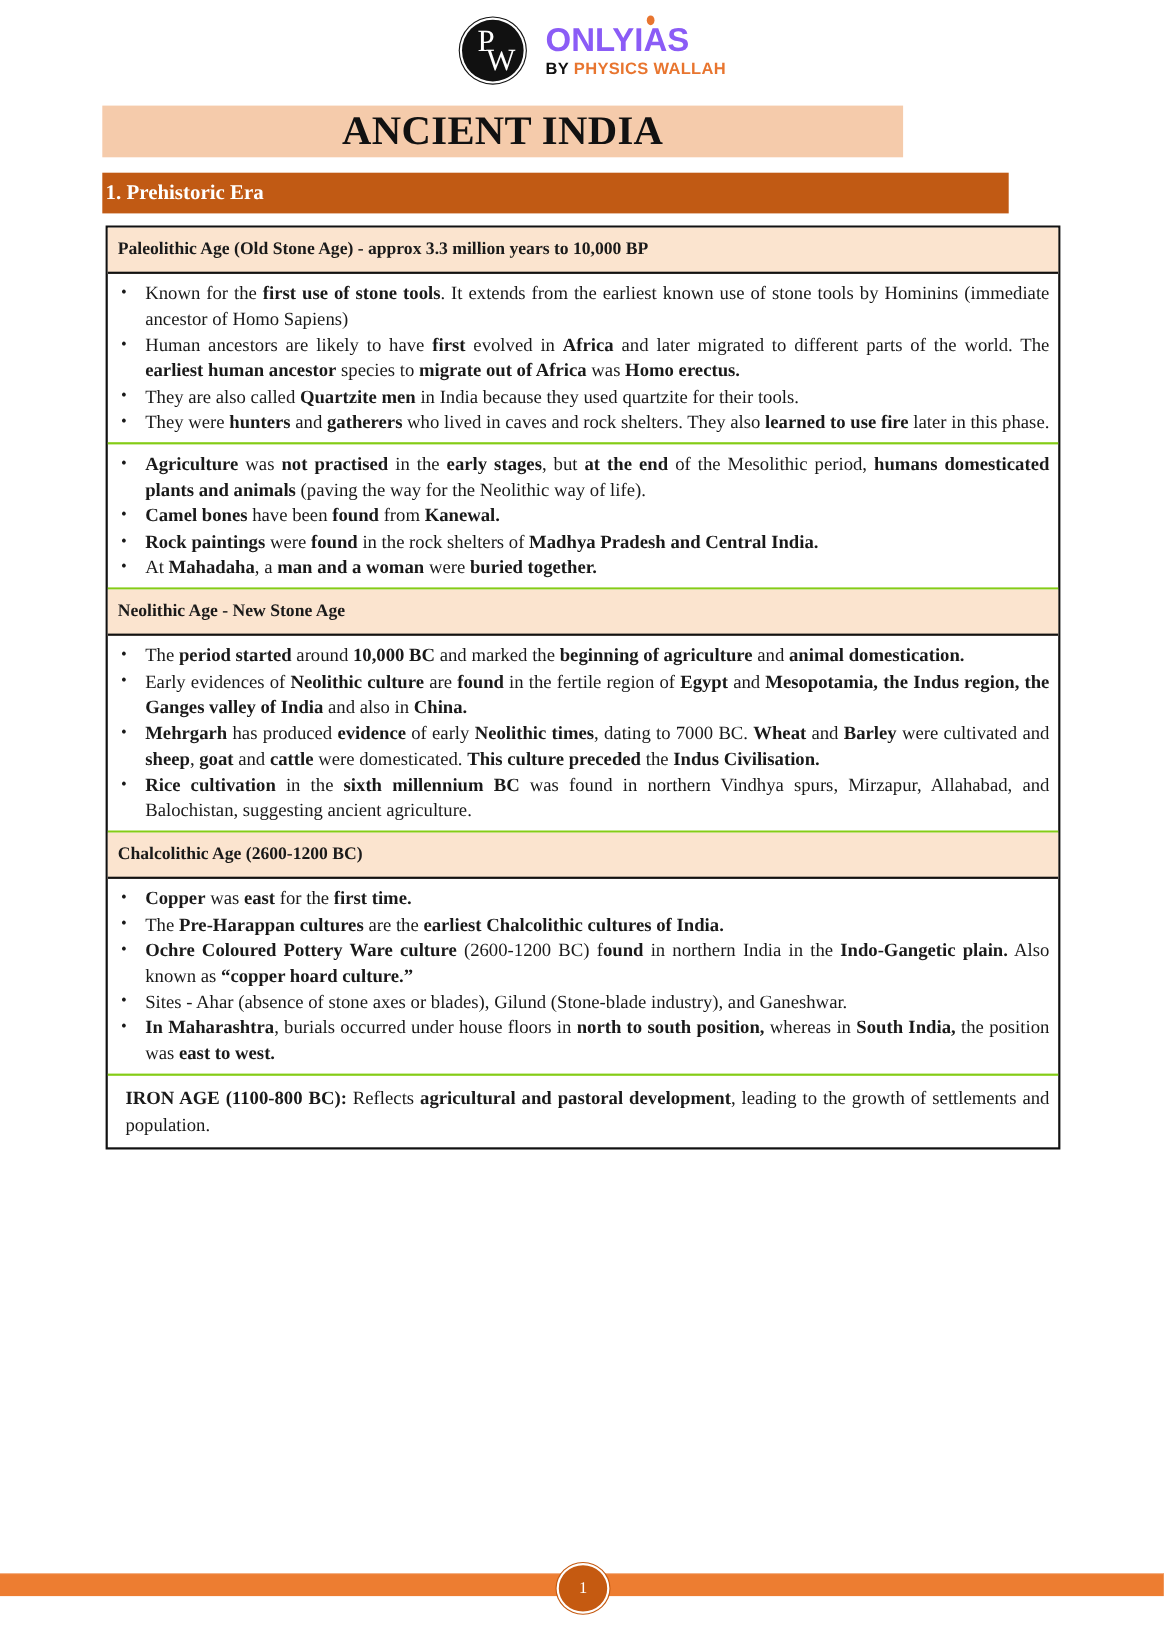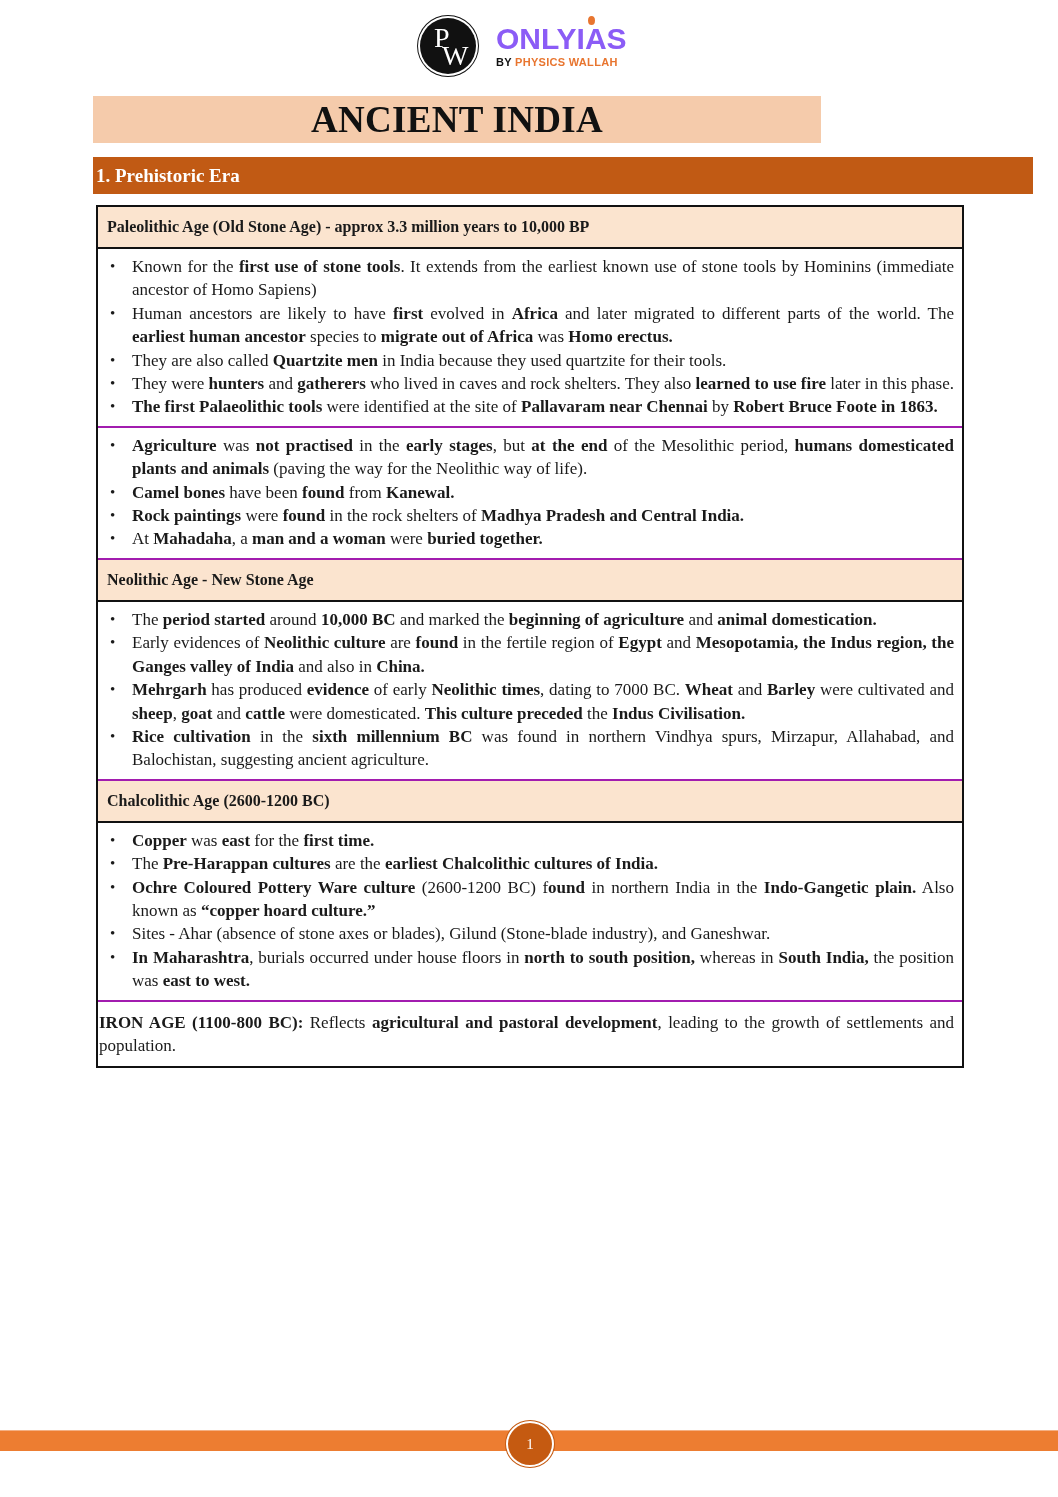--- a/index.html
+++ b/index.html
@@ -7,35 +7,35 @@
          font-family: "DejaVu Serif", "Liberation Serif", serif; color: #1a1a1a; }
 
   .logo { position: absolute; left: 420px; top: 16px; height: 60px; display: flex; align-items: center; }
   .pw-circle { width: 56px; height: 56px; border-radius: 50%; background: #111; position: relative;
                box-shadow: 0 0 0 2px #fff, 0 0 0 3px #111; }
   .pw-circle .p { position: absolute; left: 14px; top: 4px; color: #fff; font-family: "Liberation Serif", serif; font-size: 28px; }
   .pw-circle .w { position: absolute; left: 22px; top: 22px; color: #fff; font-family: "Liberation Serif", serif; font-size: 28px; }
   .brand { margin-left: 20px; display: flex; flex-direction: column; }
   .brand .name { font-family: "Liberation Sans", sans-serif; font-weight: 900; font-size: 30px; letter-spacing: 0px; color: #8b5cf6; line-height: 30px; position: relative; }
   .brand .name .dot { position: absolute; left: 92px; top: -8px; width: 7px; height: 9px; border-radius: 50%; background: #e8752f; }
-  .brand .sub { font-family: "Liberation Sans", sans-serif; font-weight: 700; font-size: 11px; color: #e8752f; margin-top: 2px; letter-spacing: 0.3px; }
+  .brand .sub { font-family: "Liberation Sans", sans-serif; font-weight: 700; font-size: 15px; color: #e8752f; margin-top: 2px; letter-spacing: 0.3px; }
   .brand .sub .by { color: #111; }
 
   .title-bar { position: absolute; left: 93px; top: 96px; width: 728px; height: 47px; background: #f5cbab;
                display: flex; align-items: center; justify-content: center; }
   .title-bar h1 { margin: 0; font-family: "Liberation Serif", serif; font-weight: 700; font-size: 37px; color: #111; letter-spacing: 0.3px; }
 
-  .section-bar { position: absolute; left: 93px; top: 157px; width: 940px; height: 37px; background: #c15a14;
+  .section-bar { position: absolute; left: 93px; top: 157px; width: 824px; height: 37px; background: #c15a14;
                  display: flex; align-items: center; }
   .section-bar span { color: #fff; font-family: "Liberation Serif", serif; font-weight: 700; font-size: 19px; padding-left: 3px; }
 
   .table { position: absolute; left: 96px; top: 205px; width: 868px; border: 2px solid #111; box-sizing: border-box; }
   .hdr { background: #fbe4cf; border-bottom: 2px solid #111; height: 42px; display: flex; align-items: center;
          font-family: "Liberation Serif", serif; font-weight: 700; font-size: 16px; padding-left: 9px; box-sizing: border-box; }
-  .body { padding: 6px 8px 7px 8px; font-family: "Liberation Serif", serif; font-size: 17px; line-height: 23.4px; border-bottom: 2px solid #a21caf; }
+  .body { padding: 6px 8px 7px 8px; font-family: "Liberation Serif", serif; font-size: 17px; line-height: 23.4px; border-bottom: 2px solid #84cc16; }
   .body ul { margin: 0; padding: 0; list-style: none; }
   .body li { position: relative; padding-left: 26px; text-align: justify; }
   .body li::before { content: "\2022"; position: absolute; left: 4px; top: 0; font-size: 15px; }
   .body b { font-weight: 700; }
   .last { border-bottom: none; padding-top: 9px; padding-bottom: 9px; }
 
   .footer-band { position: absolute; left: 0; top: 1430px; width: 1058px; height: 21px; background: #ed7d31; }
   .footer-band::after { content: ""; position: absolute; left: 0; right: 0; top: 0; height: 1px; background: #f4b084; }
   .page-num { position: absolute; left: 506px; top: 1421px; width: 44px; height: 42px; border-radius: 50%;
               background: #c55a11; border: 2px solid #ffffff; box-shadow: 0 0 0 1px #c55a11;
@@ -64,21 +64,20 @@
 </div>
 
 <div class="table" id="ages-table">
     <div class="hdr">Paleolithic Age (Old Stone Age) - approx 3.3 million years to 10,000 BP</div>
     <div class="body">
       <ul>
         <li><span>Known for the </span><b>first use of stone tools</b><span>.  It extends from the earliest known use of stone tools by Hominins (immediate ancestor of Homo Sapiens)</span></li>
         <li><span>Human ancestors are likely to have </span><b>first</b><span> evolved in </span><b>Africa</b><span> and later migrated to different parts of the world. The </span><b>earliest human ancestor</b><span> species to </span><b>migrate out of Africa</b><span> was </span><b>Homo erectus.</b></li>
         <li><span>They are also called </span><b>Quartzite men</b><span> in India because they used quartzite for their tools.</span></li>
         <li><span>They were </span><b>hunters</b><span> and </span><b>gatherers</b><span> who lived in caves and rock shelters. They also </span><b>learned to use fire</b><span> later in this phase.</span></li>
-        <li><b>The first Palaeolithic tools</b><span> were identified at the site of </span><b>Pallavaram near Chennai</b><span> by </span><b>Robert Bruce Foote in 1863.</b></li>
       </ul>
     </div>
     <div class="body">
       <ul>
         <li><b>Agriculture</b><span> was </span><b>not practised</b><span> in the </span><b>early stages</b><span>, but </span><b>at the end</b><span> of the Mesolithic period, </span><b>humans domesticated plants and animals</b><span> (paving the way for the Neolithic way of life).</span></li>
         <li><b>Camel bones</b><span> have been </span><b>found</b><span> from </span><b>Kanewal.</b></li>
         <li><b>Rock paintings</b><span> were </span><b>found</b><span> in the rock shelters of </span><b>Madhya Pradesh and Central India.</b></li>
         <li><span>At </span><b>Mahadaha</b><span>, a </span><b>man and a woman</b><span> were </span><b>buried together.</b></li>
       </ul>
     </div>
@@ -94,19 +93,19 @@
     <div class="hdr">Chalcolithic Age (2600-1200 BC)</div>
     <div class="body">
       <ul>
         <li><b>Copper</b><span> was </span><b>east</b><span> for the </span><b>first time.</b></li>
         <li><span>The </span><b>Pre-Harappan cultures</b><span> are the </span><b>earliest Chalcolithic cultures of India.</b></li>
         <li><b>Ochre Coloured Pottery Ware culture</b><span> (2600-1200 BC) f</span><b>ound</b><span> in northern India in the </span><b>Indo-Gangetic plain.</b><span> Also known as </span><b>“copper hoard culture.”</b></li>
         <li><span>Sites - Ahar (absence of stone axes or blades), Gilund (Stone-blade industry), and Ganeshwar.</span></li>
         <li><b>In Maharashtra</b><span>, burials occurred under house floors in </span><b>north to south position,</b><span> whereas in </span><b>South India,</b><span> the position was </span><b>east to west.</b></li>
       </ul>
     </div>
-    <div class="body last" style="text-align: justify; padding-left: 1px;"><b>IRON AGE (1100-800 BC):</b><span> Reflects </span><b>agricultural and pastoral development</b><span>, leading to the growth of settlements and population.</span></div>
+    <div class="body last" style="text-align: justify; padding-left: 16px;"><b>IRON AGE (1100-800 BC):</b><span> Reflects </span><b>agricultural and pastoral development</b><span>, leading to the growth of settlements and population.</span></div>
   </div>
 
 <div class="footer-band"></div>
 <div class="page-num">
     <span>1</span>
   </div>
 
 </body></html>

